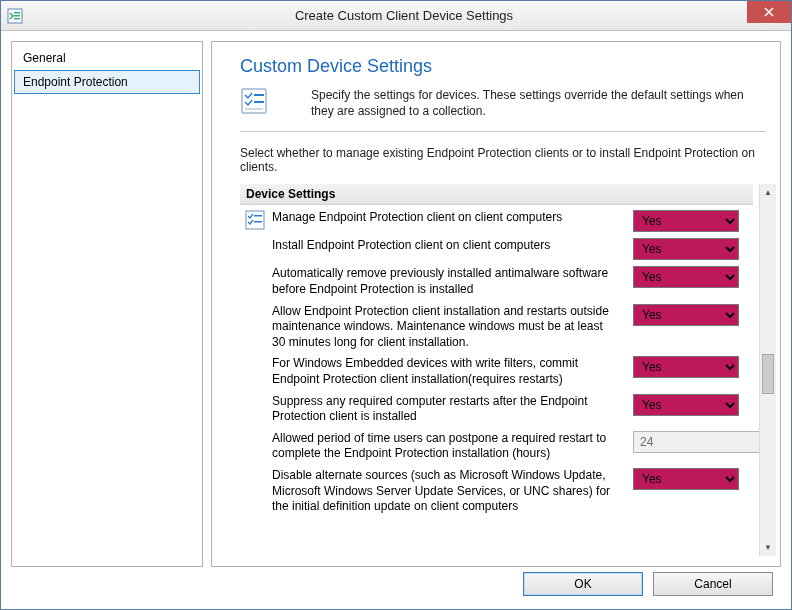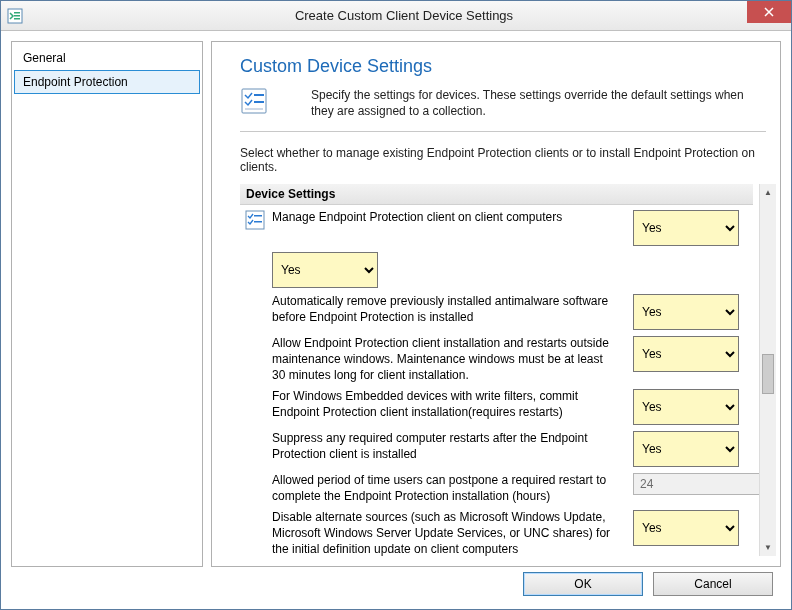--- a/index.html
+++ b/index.html
@@ -124,23 +124,23 @@
     padding-right: 8px;
   }
   .row-control {
     width: 120px;
     flex-shrink: 0;
     display: flex;
     align-items: flex-start;
   }
   select.combo {
     width: 106px;
-    height: 36px;
+    height: 22px;
     border: 1px solid #767676;
-    background: #fef9c3;
+    background: #be185d;
     font-family: inherit;
     font-size: 12px;
     padding-left: 4px;
   }
   .spinner {
     display: flex;
     align-items: stretch;
     height: 22px;
     width: 106px;
   }
@@ -257,20 +257,21 @@
                   <rect x="9" y="11" width="8" height="1.5" fill="#2b7bd4"></rect>
                 </svg>
               </div>
               <div class="row-label">Manage Endpoint Protection client on client computers</div>
               <div class="row-control">
                 <select class="combo"><option>Yes</option></select>
               </div>
             </div>
             <div class="setting-row">
               <div class="row-spacer"></div>
+              <div class="row-label">Install Endpoint Protection client on client computers</div>
               <div class="row-control">
                 <select class="combo"><option>Yes</option></select>
               </div>
             </div>
             <div class="setting-row">
               <div class="row-spacer"></div>
               <div class="row-label">Automatically remove previously installed antimalware software before Endpoint Protection is installed</div>
               <div class="row-control">
                 <select class="combo"><option>Yes</option></select>
               </div>

